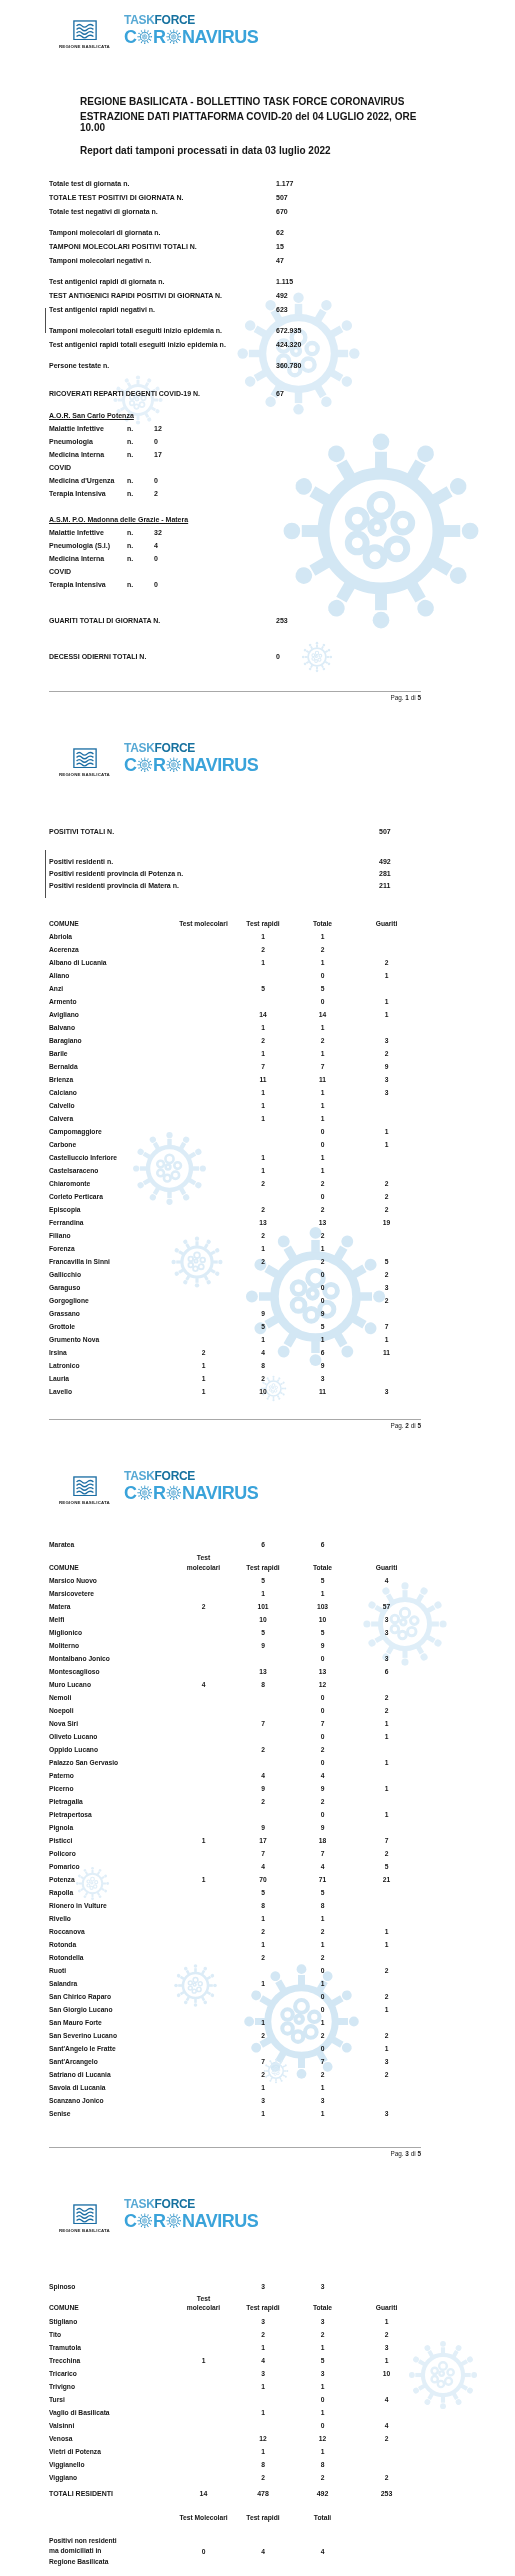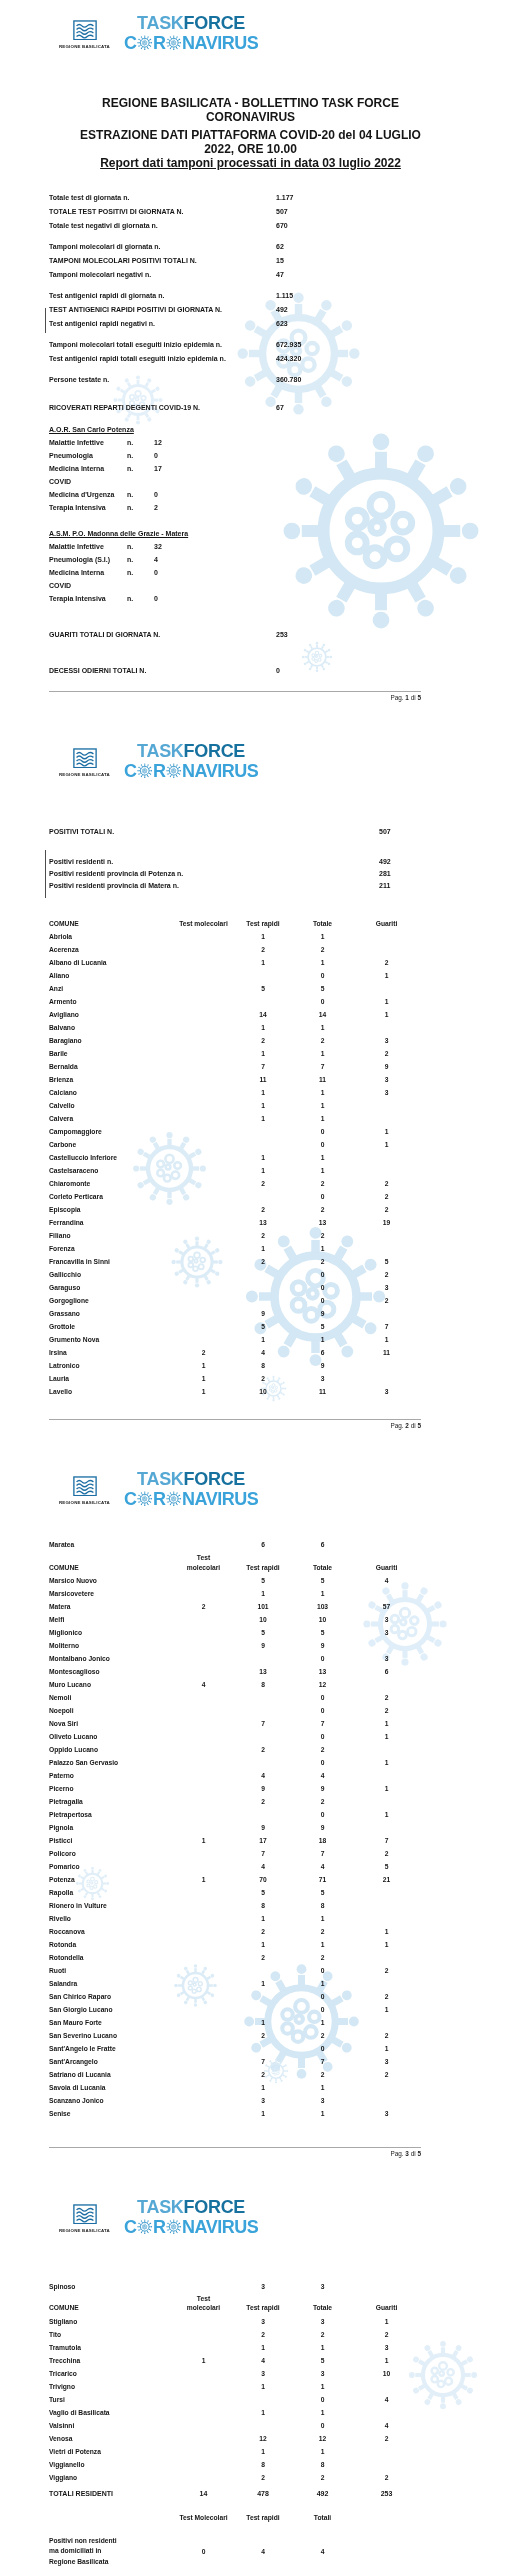--- a/index.html
+++ b/index.html
@@ -6,29 +6,29 @@
   body{width:515px;font-family:"Liberation Sans",sans-serif;color:#151515;font-weight:700;-webkit-font-smoothing:antialiased;}
   .page{position:relative;width:515px;height:728px;overflow:hidden;background:#fff;}
   .page:last-child{height:729px;}
   .inner{position:relative;margin-left:49px;width:372px;}
   
   .hdr{position:relative;height:77px;}
   .logo-left{position:absolute;left:0;top:19.6px;width:71px;text-align:center;}
   .emblem{width:24px;height:20.6px;display:inline-block;}
   .logo-caption{font-size:4.4px;letter-spacing:0.2px;margin-top:1.5px;color:#1a1a1a;white-space:nowrap;}
   .brand{position:absolute;left:75px;top:14.4px;}
-  .brand-line1{font-size:18px;letter-spacing:-0.3px;line-height:1;text-align:center;}
+  .brand-line1{font-size:12px;letter-spacing:-0.3px;line-height:1;}
   .task{color:#56a8d4}.force{color:#16719f}
   .brand-line2{display:flex;align-items:center;font-size:18px;color:#3aa3da;letter-spacing:-0.5px;line-height:1;margin-top:1.5px;}
   .vo{width:15.5px;height:15.5px;color:#2f93c8;margin:0 0.5px;flex:0 0 auto;}
   
-  .t1,.t2,.t3{text-align:center;font-size:12px;padding-left:31px;}
+  .t1,.t2,.t3{font-size:10px;padding-left:31px;}
   .t1{margin-top:18.5px;}
   .t2{margin-top:4.6px;}
-  .t3{margin-top:0;text-decoration:underline;}
+  .t3{margin-top:12px;}
   
   .kv{margin-top:20.6px;}
   .kvrow{display:grid;grid-template-columns:227px 1fr;font-size:7px;line-height:14px;}
   .kvrow.gap{margin-top:7.2px;}
   .mt26{margin-top:13.4px;}
   .mtg{margin-top:23px;}
   .mtd{margin-top:21.6px;}
   
   .hosp-title{font-size:7px;line-height:13px;text-decoration:underline;margin-top:8.2px;}
   .hrow{display:grid;grid-template-columns:78px 27px 1fr;font-size:7px;line-height:13px;}

